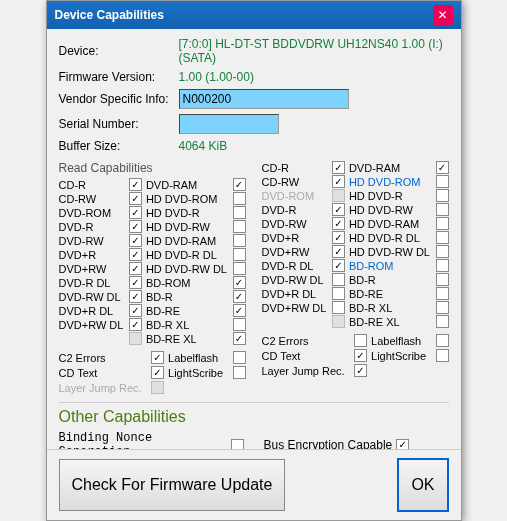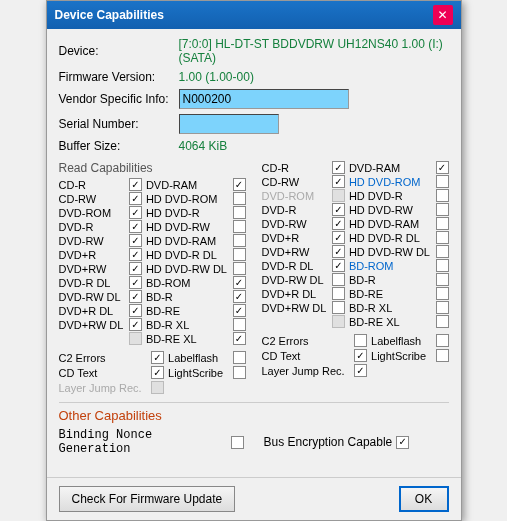--- a/index.html
+++ b/index.html
@@ -127,39 +127,39 @@
     }
     .extra-label.disabled {
       color: #aaa;
     }
     .divider {
       border: none;
       border-top: 1px solid #ccc;
       margin: 8px 0 5px 0;
     }
     .other-caps-title {
-      font-size: 13px;
-      color: #c2410c;
+      font-size: 16px;
+      color: #4d7c0f;
       margin-bottom: 5px;
     }
     .other-cap-label {
       font-size: 12px;
     }
     .footer {
       display: flex;
       justify-content: space-between;
       align-items: center;
       padding: 8px 12px;
       border-top: 1px solid #ccc;
     }
     .btn {
       border: 1px solid #888;
       background: linear-gradient(to bottom, #f5f5f5, #ddd);
-      padding: 4px 12px;
-      font-size: 12px;
+      padding: 16px 12px;
+      font-size: 16px;
       cursor: pointer;
       min-height: 26px;
     }
     .btn-ok {
       border: 2px solid #0066cc;
       min-width: 50px;
     }
   </style>
 </head>
 <body>

